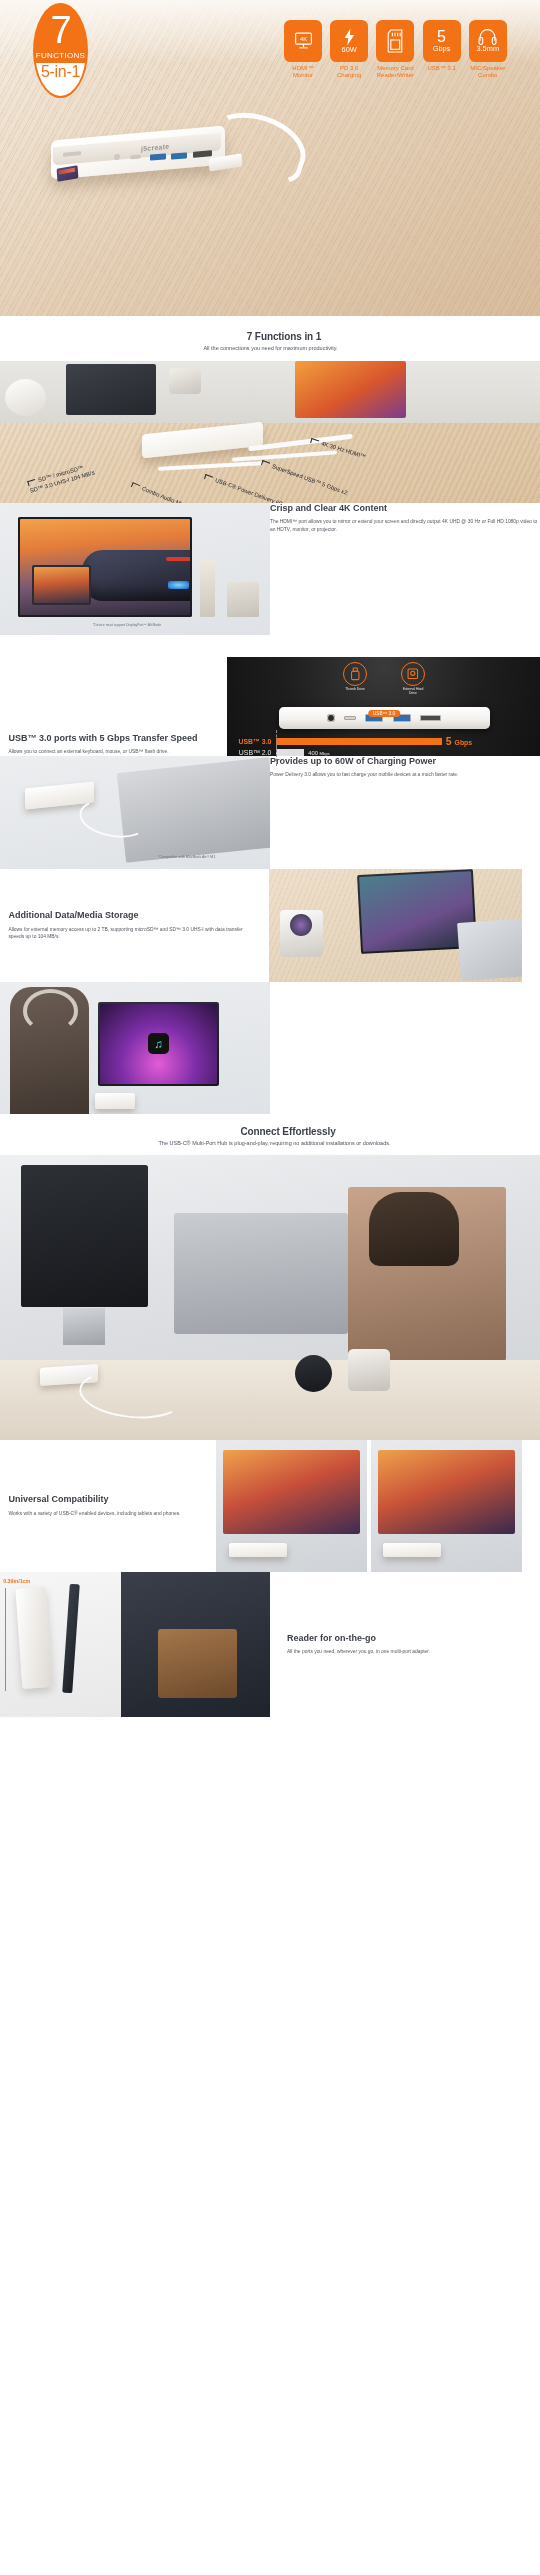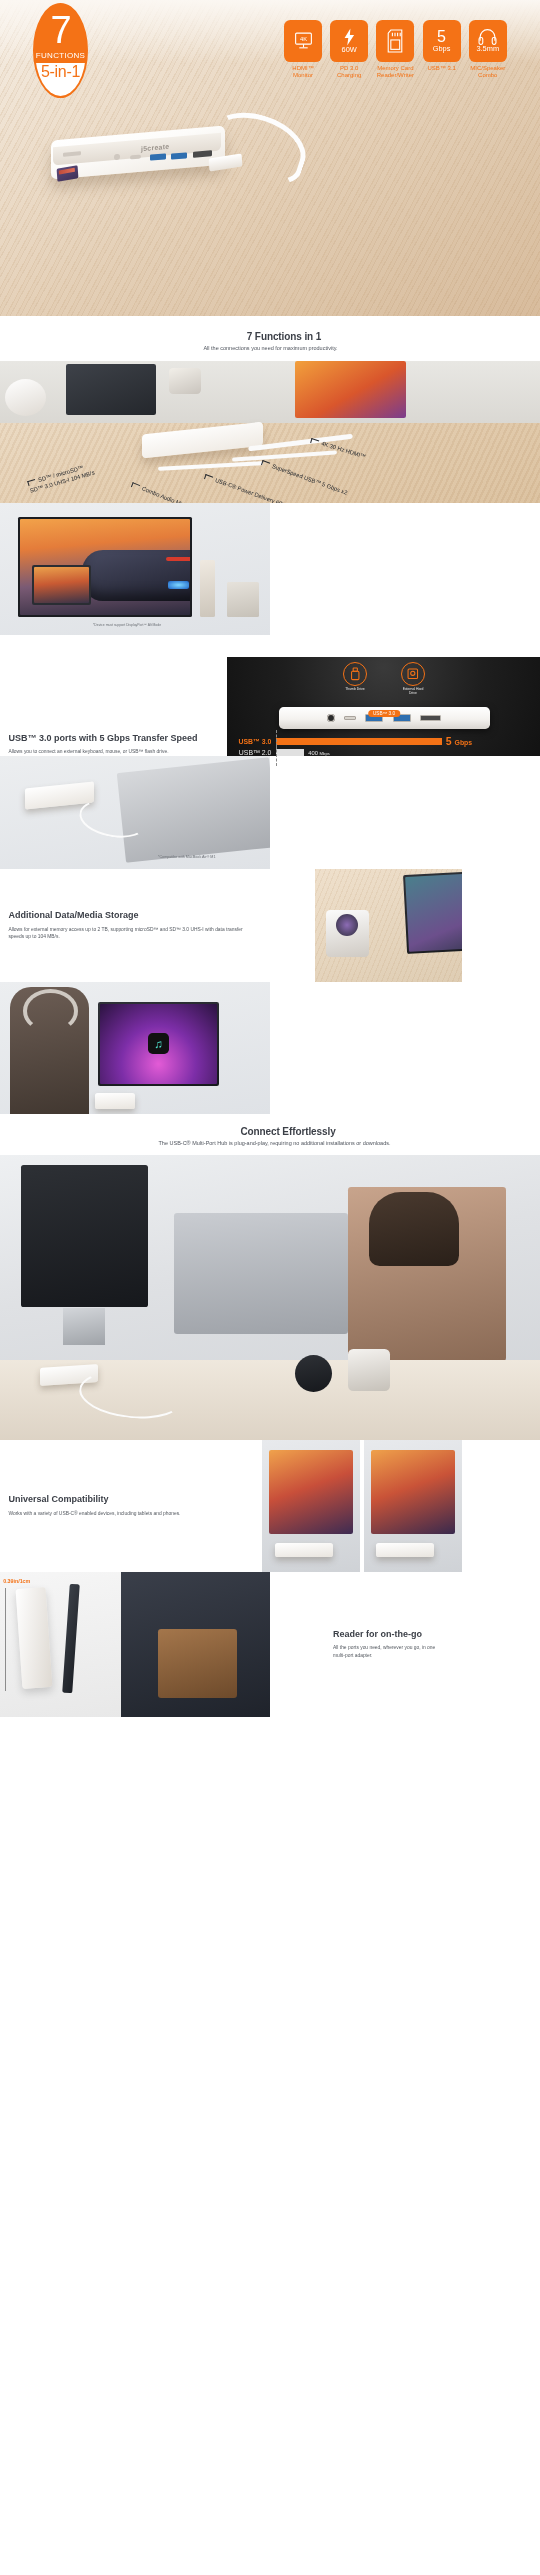--- a/index.html
+++ b/index.html
@@ -106,21 +106,21 @@
   .sdcard:after {
     content:''; position:absolute; left:2.1px; top:1.6px; width:16px; height:4.2px;
     background: linear-gradient(90deg,#c04b3a,#e0705a); border-radius:0.5px;
   }
 
   
   .center-block { text-align: center; padding: 14.8px 0 9.5px; }
   .center-block h2 { font-size: 10px; font-weight: 700; color: #3b3f47; letter-spacing: -0.1px; padding-left: 27px; }
   .center-block p { font-size: 5.5px; color: #4f545d; margin-top: 3.7px; }
 
-  .split { display: flex; width: 462px; align-items: center; gap: 46px; }
+  .split { display: flex; width: 522px; align-items: center; }
   .split .copy { flex: 1; padding: 0 17px; }
   .copy h3 { font-size: 9px; font-weight: 700; color: #3b3f47; line-height: 1.25; }
   .copy p { font-size: 4.9px; color: #53585f; line-height: 1.55; margin-top: 4.2px; }
 
   
   .diagram {
     position: relative; width: 541px; height: 142px;
     background:
       repeating-linear-gradient(115deg,
         rgba(190,150,104,.20) 0px, rgba(190,150,104,.20) 1.1px,
@@ -395,20 +395,24 @@
           <div class="car"></div>
         </div>
       </div>
       <div class="tablet">
           <div></div>
         </div>
       <div style="position:absolute;left:200px;top:57px;width:14.8px;height:57px;background:linear-gradient(170deg,#efe9e0,#cdc6bb);border-radius:1.6px;"></div>
       <div style="position:absolute;left:227px;top:79px;width:32px;height:35px;background:linear-gradient(170deg,#e6e2db,#c6c1b8);border-radius:1.6px;"></div>
       <div class="footnote" style="left:93px;top:120px;">*Device must support DisplayPort™ Alt Mode</div>
     </div>
+    <div class="copy">
+      <h3>Crisp and Clear 4K Content</h3>
+      <p>The HDMI™ port allows you to mirror or extend your screen and directly output 4K UHD @ 30 Hz or Full HD 1080p video to an HDTV, monitor, or projector.</p>
+    </div>
   </section>
 
   <section class="sec-usb">
     <div class="copy">
       <h3>USB™ 3.0 ports with 5 Gbps Transfer Speed</h3>
       <p>Allows you to connect an external keyboard, mouse, or USB™ flash drive.</p>
     </div>
     <div class="speedpanel">
       <div class="pin-row">
         <div class="pinwrap">
@@ -460,20 +464,24 @@
       </div>
     </div>
   </section>
 
   <section class="sec-4k" style="height:113px;">
     <div class="left photo desk">
       <div class="lap-body" style="left:121px;top:9.5px;width:153px;height:90px;transform:rotate(-6deg);"></div>
       <div class="hubsm" style="left:25px;top:29.5px;width:69px;height:21px;transform:skewY(-6deg);"></div>
       <div class="cable-wh" style="left:79px;top:44px;width:69px;height:37px;transform:rotate(10deg);"></div>
       <div class="footnote" style="left:158px;top:99px;font-size:3.7px;">*Compatibe with MacBook Air® M1</div>
+    </div>
+    <div class="copy">
+      <h3>Provides up to 60W of Charging Power</h3>
+      <p>Power Delivery 3.0 allows you to fast charge your mobile devices at a much faster rate.</p>
     </div>
   </section>
 
   <section class="split" style="height:113px;">
     <div class="copy" style="flex:0 0 269px;padding-left:8.4px;">
       <h3>Additional Data/Media Storage</h3>
       <p>Allows for external memory access up to 2 TB, supporting microSD™ and SD™ 3.0 UHS-I with data transfer speeds up to 104 MB/s.</p>
     </div>
     <div class="photo desk" style="flex:1;height:113px;position:relative;">
       <div class="lap-screen" style="left:90px;top:3.2px;width:116px;height:79px;transform:rotate(-3deg);">

